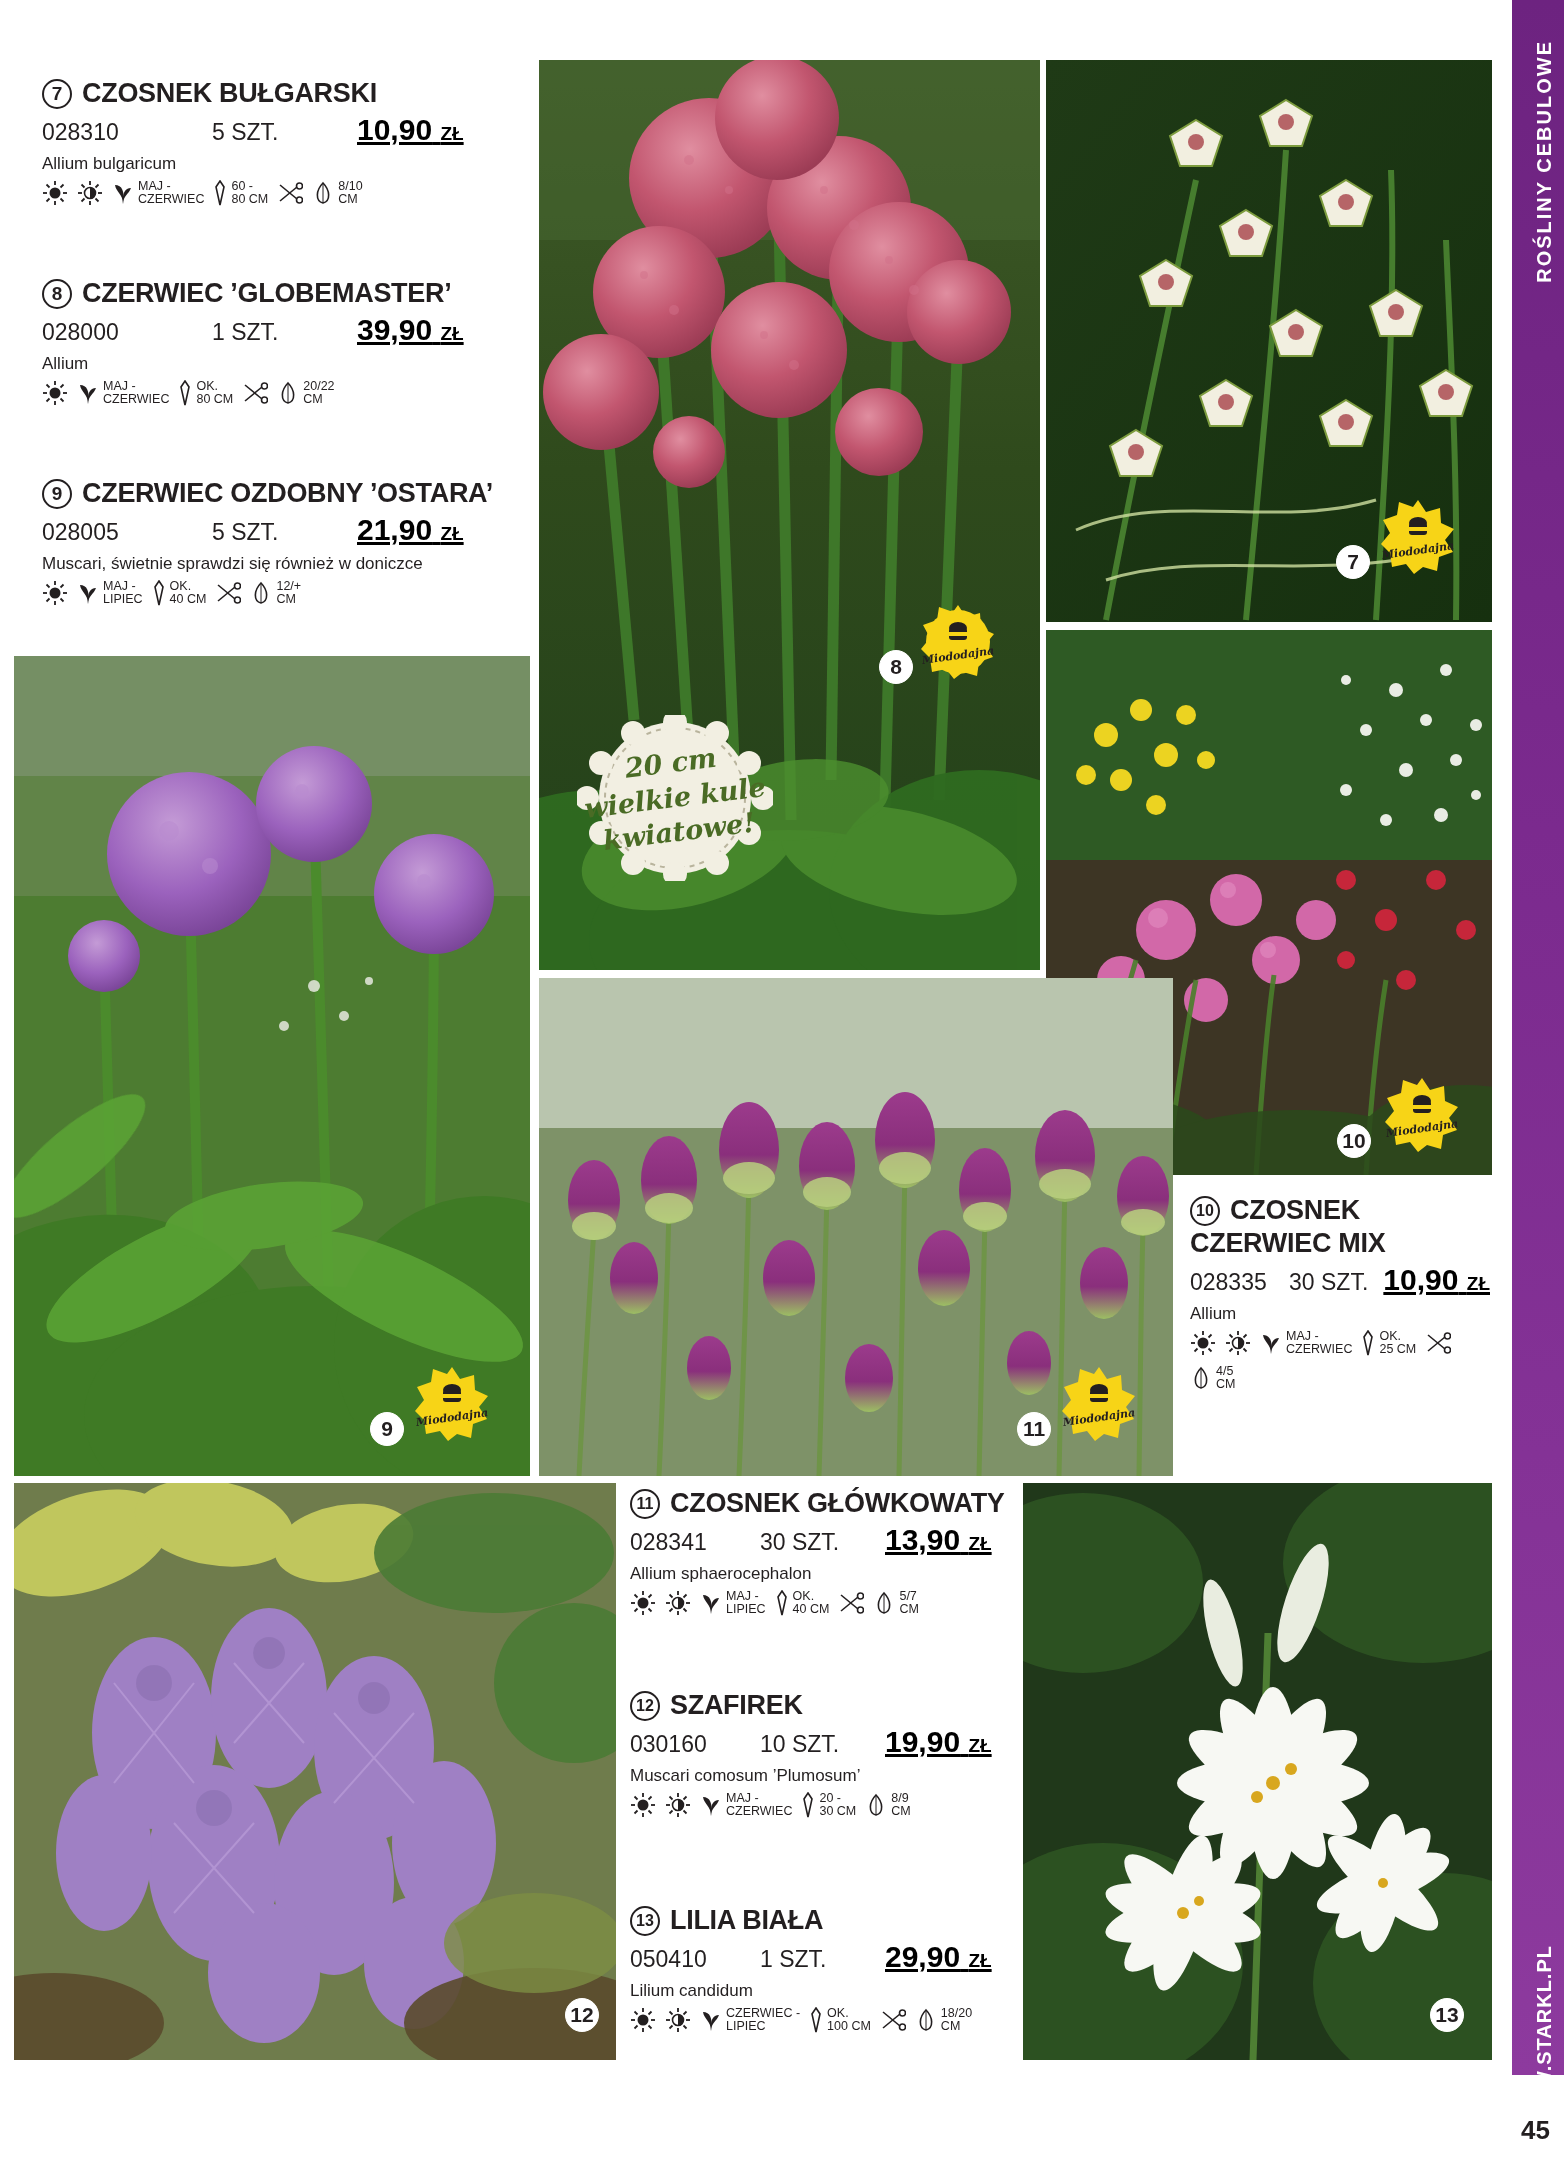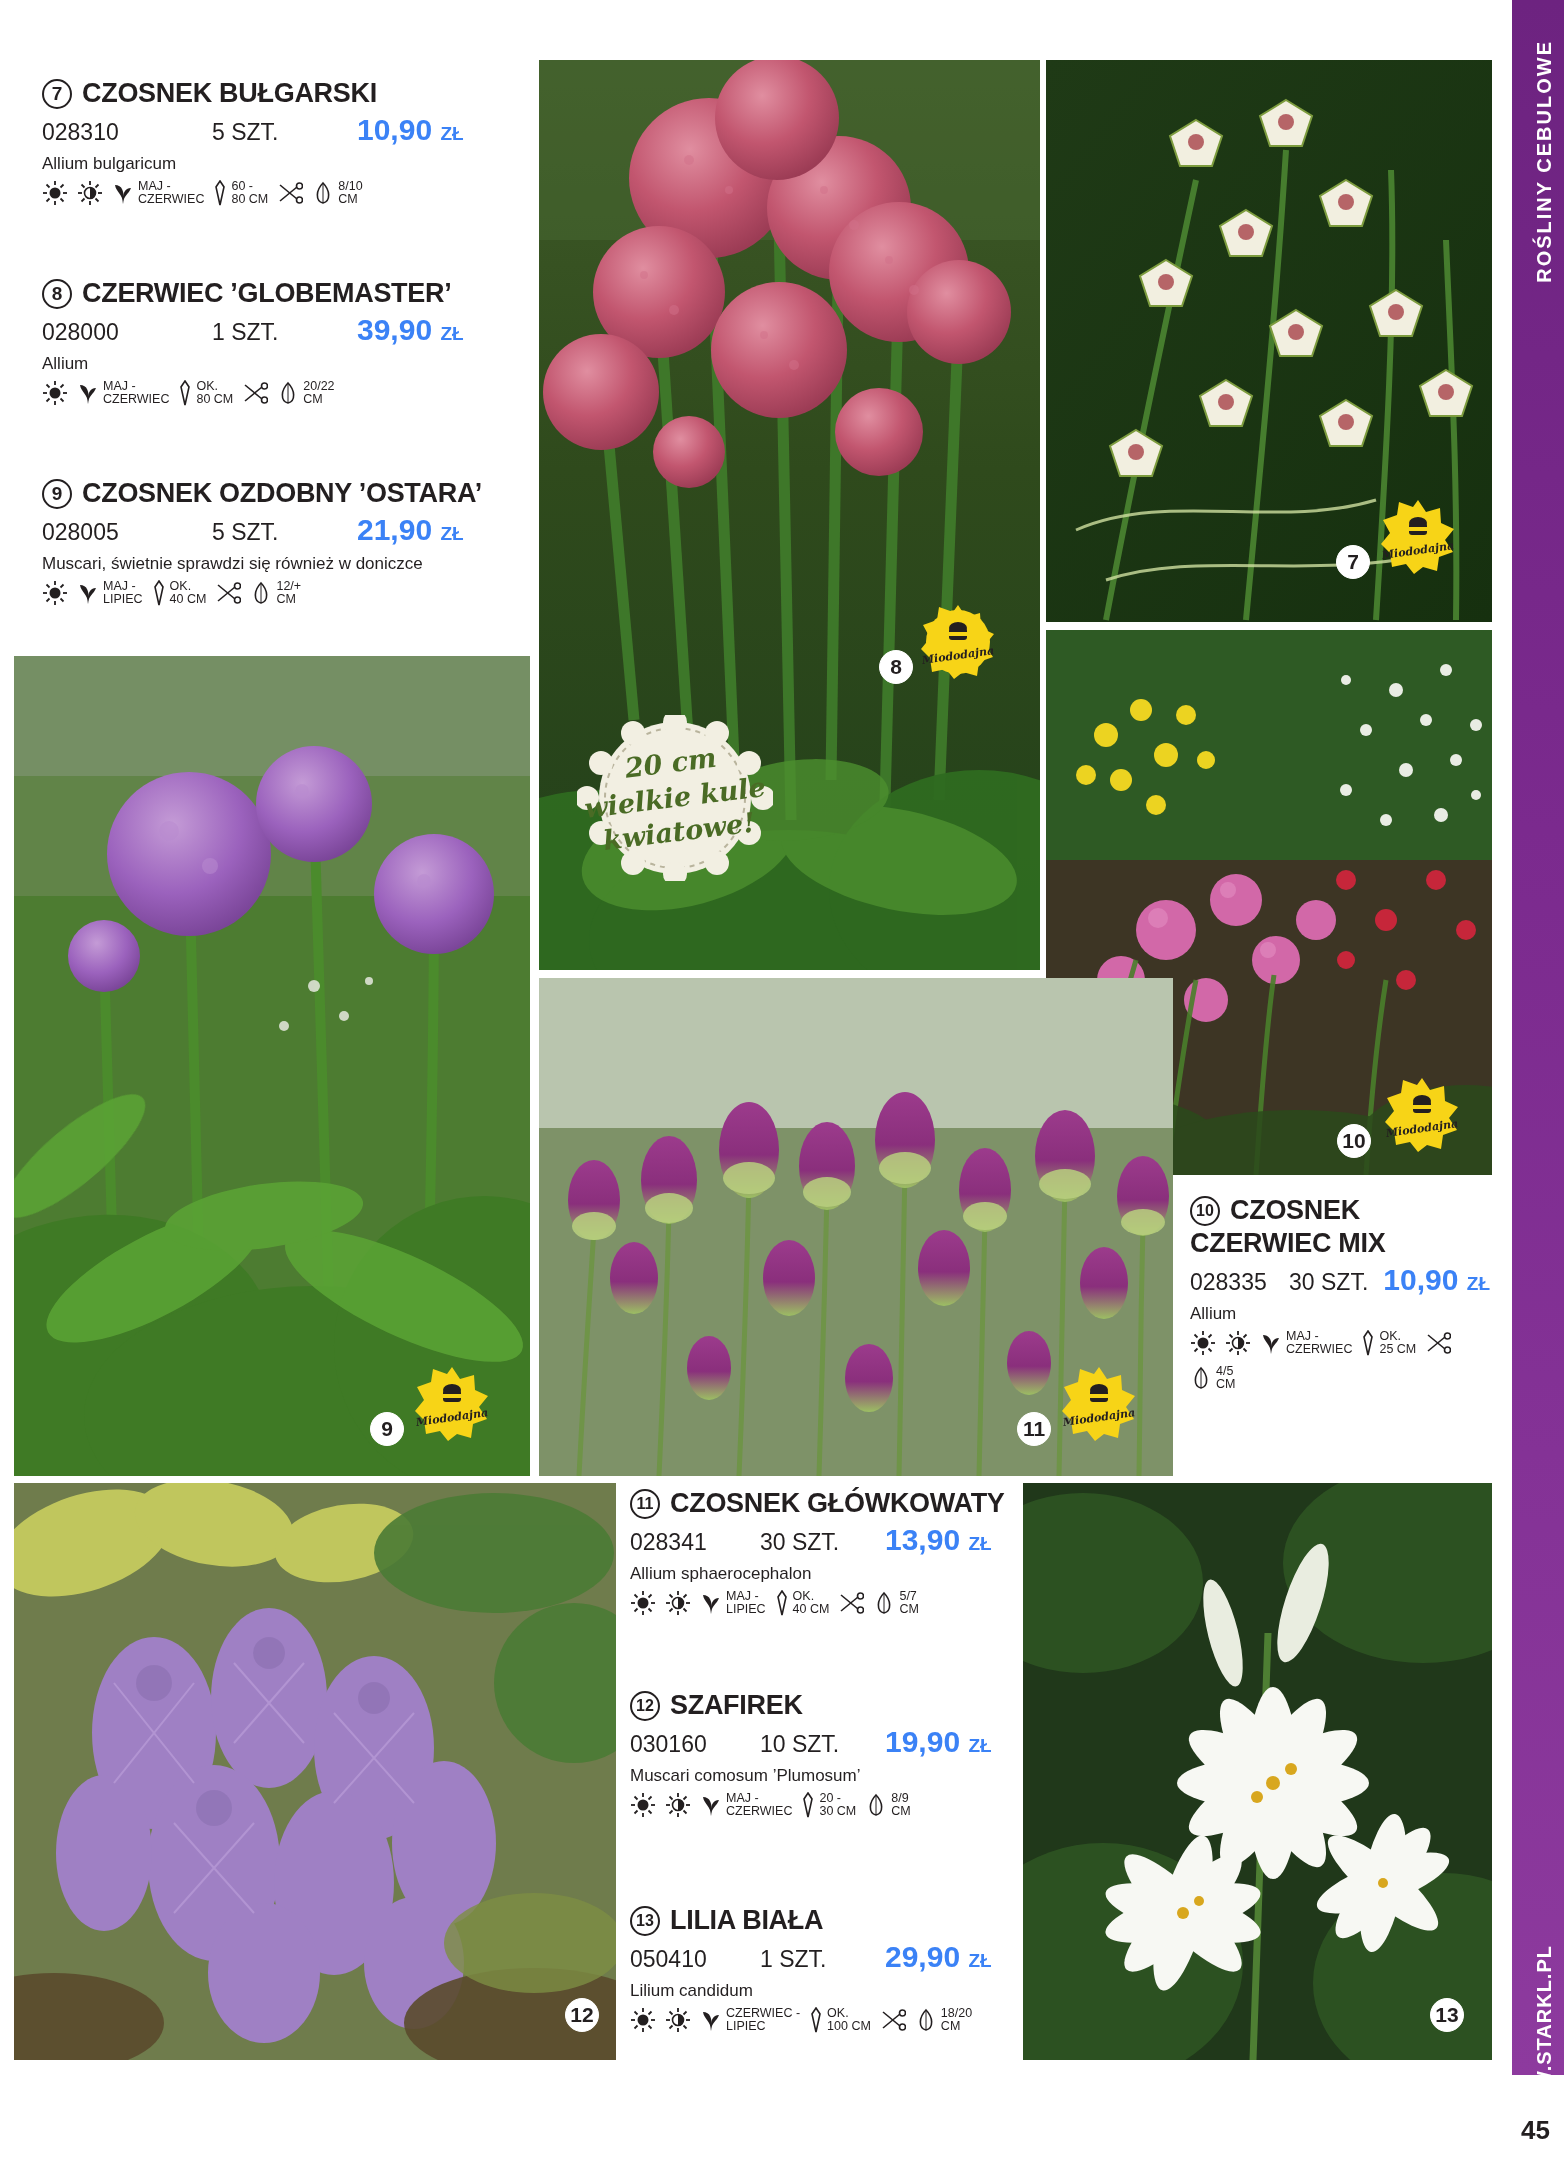--- a/index.html
+++ b/index.html
@@ -51,21 +51,21 @@
   .entry-title {
     font-size:27px; font-weight:bold; color:#231f20;
     letter-spacing:-0.3px; white-space:nowrap;
   }
   .entry-row {
     display:flex; align-items:baseline; margin-top:4px;
   }
   .code { font-size:23px; color:#231f20; }
   .qty  { font-size:23px; color:#231f20; }
   .price {
-    font-size:30px; font-weight:bold; color:#3b82f6; white-space:nowrap;
+    font-size:30px; font-weight:bold; color:#000000; white-space:nowrap;text-decoration:underline;
   }
   .price .cur { font-size:19px; font-weight:bold; }
   .latin { font-size:17px; color:#231f20; margin-top:7px; }
 
   
   .icons { display:flex; align-items:center; flex-wrap:wrap; gap:9px; margin-top:6px; }
   .ic { display:flex; align-items:center; gap:4px; }
   .ic .txt { font-size:12.5px; line-height:1.05; color:#231f20; white-space:nowrap; }
 
   svg.ico { display:block; }
@@ -747,21 +747,21 @@
             <line x1="11" y1="2" x2="11" y2="22" stroke="#231f20" stroke-width="1"></line>
           </svg>
         <div class="txt">20/22<br>CM</div>
       </div>
     </div>
   </div>
 
   <div class="entry" style="left:42px; top:478px; width:500px;">
     <div class="entry-head">
       <div class="num-badge">9</div>
-      <div class="entry-title">CZOSNEK OZDOBNY ’OSTARA’</div>
+      <div class="entry-title">CZERWIEC OZDOBNY ’OSTARA’</div>
     </div>
     <div class="entry-row">
       <div class="code" style="width:170px;">028005</div>
       <div class="qty" style="width:145px;">5 SZT.</div>
       <div class="price">
         <span>21,90</span>
         <span class="cur">ZŁ</span>
       </div>
     </div>
     <div class="latin">Muscari, świetnie sprawdzi się również w doniczce</div>

